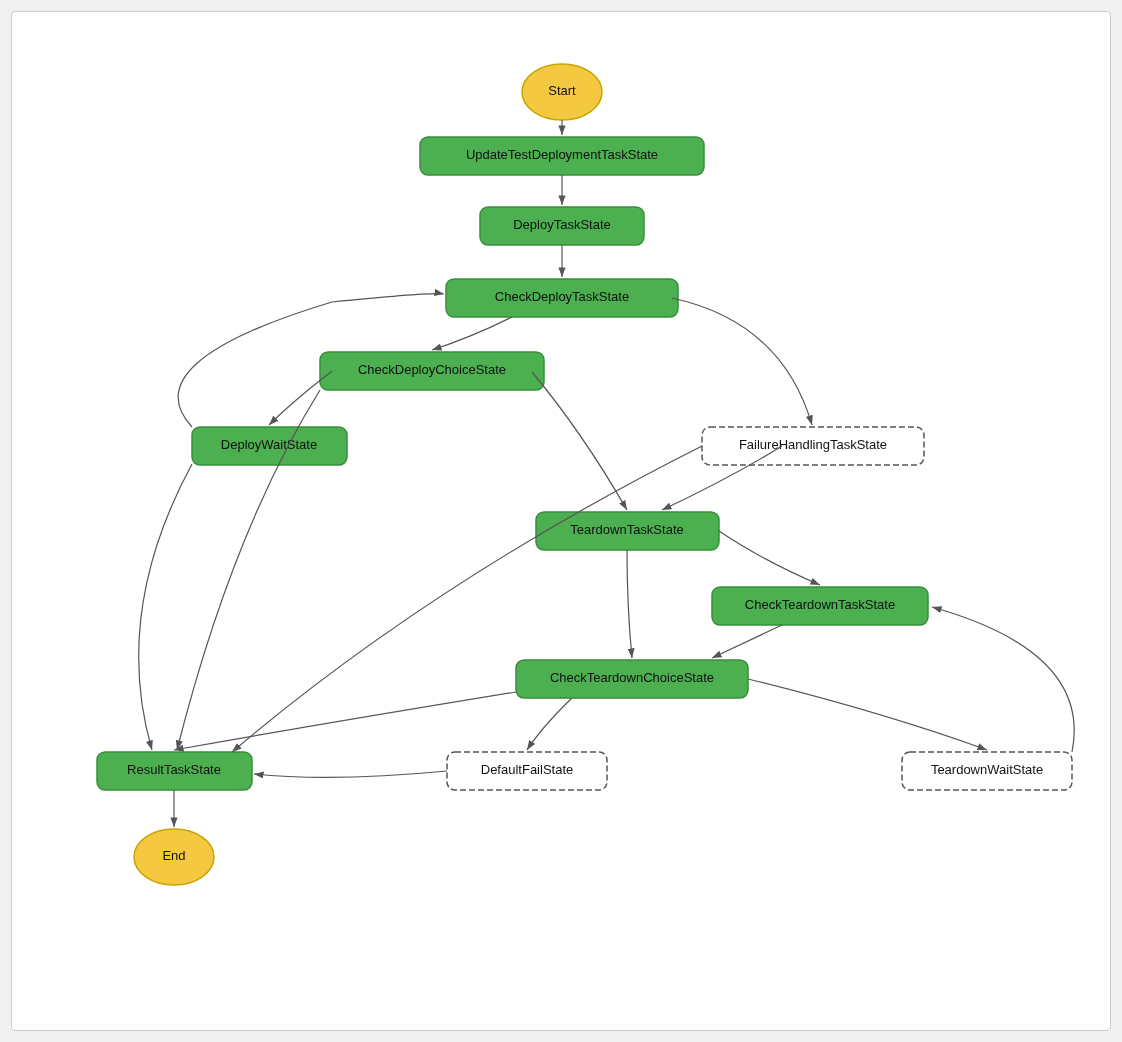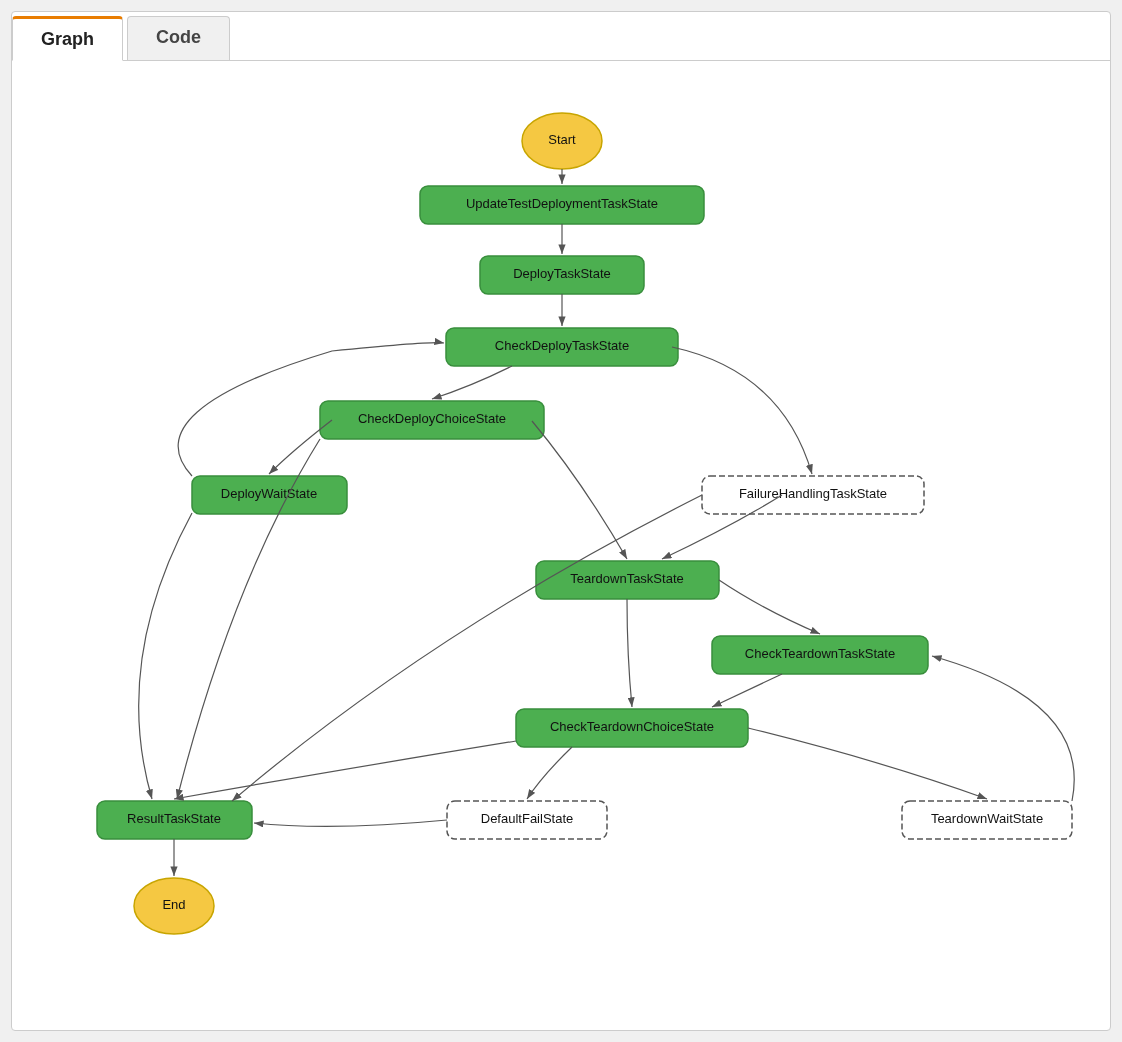--- a/index.html
+++ b/index.html
@@ -19,24 +19,20 @@
     .legend-box.inprogress { background: #4dd0e1; border: 1px solid #29b6c7; }
     svg { display: block; margin: 0 auto; }
     .node-green { fill: #4caf50; stroke: #388e3c; stroke-width: 1.5; rx: 8; }
     .node-text { fill: #111; font-size: 13px; font-family: Arial, sans-serif; text-anchor: middle; dominant-baseline: middle; font-weight: 500; }
     .edge { fill: none; stroke: #555; stroke-width: 1.2; marker-end: url(#arrowhead); }
   </style>
 </head>
 <body>
 
 <div class="window">
-  <div class="tabs">
-    <div class="tab active">Graph</div>
-    <div class="tab">Code</div>
-  </div>
   <div class="graph-area">
 
     <svg width="1060" height="890" viewBox="0 0 1060 890">
       <defs>
         <marker id="arrowhead" markerWidth="8" markerHeight="6" refX="8" refY="3" orient="auto">
           <polygon points="0 0, 8 3, 0 6" fill="#555"></polygon>
         </marker>
       </defs>
 
       <ellipse cx="530" cy="60" rx="40" ry="28" fill="#f5c842" stroke="#c8a500" stroke-width="1.5"></ellipse>

